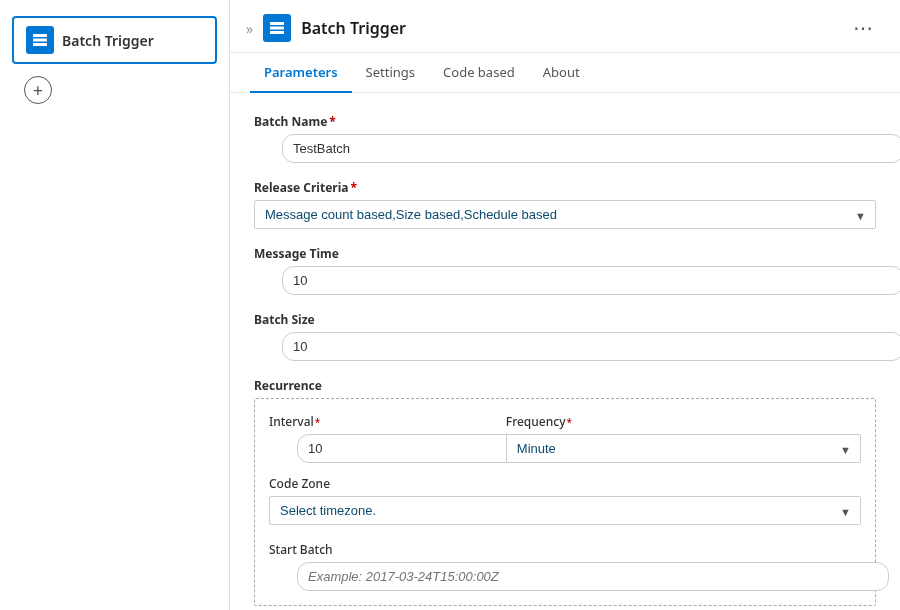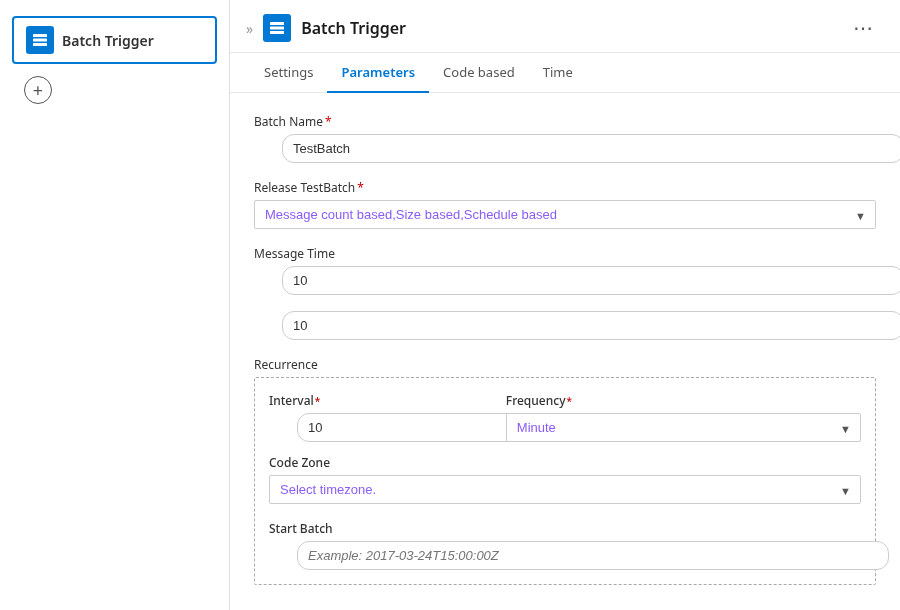--- a/index.html
+++ b/index.html
@@ -162,21 +162,21 @@
       overflow-y: auto;
       padding: 20px 24px;
     }
 
     .field-group {
       margin-bottom: 16px;
     }
 
     .field-label {
       font-size: 12px;
-      font-weight: 400;
+      font-weight: 700;
       color: #333;
       margin-bottom: 4px;
     }
 
     .required-star {
       color: #c50000;
       margin-left: 2px;
     }
 
     .text-input {
@@ -199,21 +199,21 @@
     .select-wrapper {
       position: relative;
     }
 
     .select-input {
       width: 100%;
       border: 1px solid #ccc;
       border-radius: 2px;
       padding: 6px 32px 6px 10px;
       font-size: 13px;
-      color: #8b5cf6;
+      color: #0c4a6e;
       background: #fff;
       appearance: none;
       outline: none;
       cursor: pointer;
     }
 
     .select-chevron {
       position: absolute;
       right: 10px;
       top: 50%;
@@ -283,56 +283,57 @@
         <rect x="1" y="2" width="14" height="3" rx="0.5"></rect>
         <rect x="1" y="6.5" width="14" height="3" rx="0.5"></rect>
         <rect x="1" y="11" width="14" height="3" rx="0.5"></rect>
       </svg>
     </div>
     <span class="header-title">Batch Trigger</span>
     <button class="more-btn">⋯</button>
   </div>
 
   <div class="tabs">
+    <div class="tab active">Parameters</div>
     <div class="tab">Settings</div>
-    <div class="tab active">Parameters</div>
     <div class="tab">Code based</div>
-    <div class="tab">Time</div>
+    <div class="tab">About</div>
   </div>
 
   <div class="form-area">
 
     <div class="field-group">
       <div class="field-label">
         <span>Batch Name</span><span class="required-star">*</span>
       </div>
       <input class="text-input" type="text" value="TestBatch" style="">
     </div>
 
     <div class="field-group">
       <div class="field-label">
-        <span>Release TestBatch</span><span class="required-star">*</span>
+        <span>Release Criteria</span><span class="required-star">*</span>
       </div>
       <div class="select-wrapper">
         <select class="select-input">
           <option>Message count based,Size based,Schedule based</option>
           <option>Message count based</option>
           <option>Size based</option>
           <option>Schedule based</option>
         </select>
         <span class="select-chevron">▼</span>
       </div>
     </div>
 
     <div class="field-group">
       <div class="field-label">Message Time</div>
       <input class="text-input" type="text" value="10" style="">
     </div>
 
     <div class="field-group">
+      <div class="field-label">Batch Size</div>
       <input class="text-input" type="text" value="10" style="">
     </div>
 
     <div class="field-group">
       <div class="field-label">Recurrence</div>
       <div class="recurrence-box">
 
         <div class="recurrence-row">
           <div class="recurrence-field">
             <div class="recurrence-inner-label">

